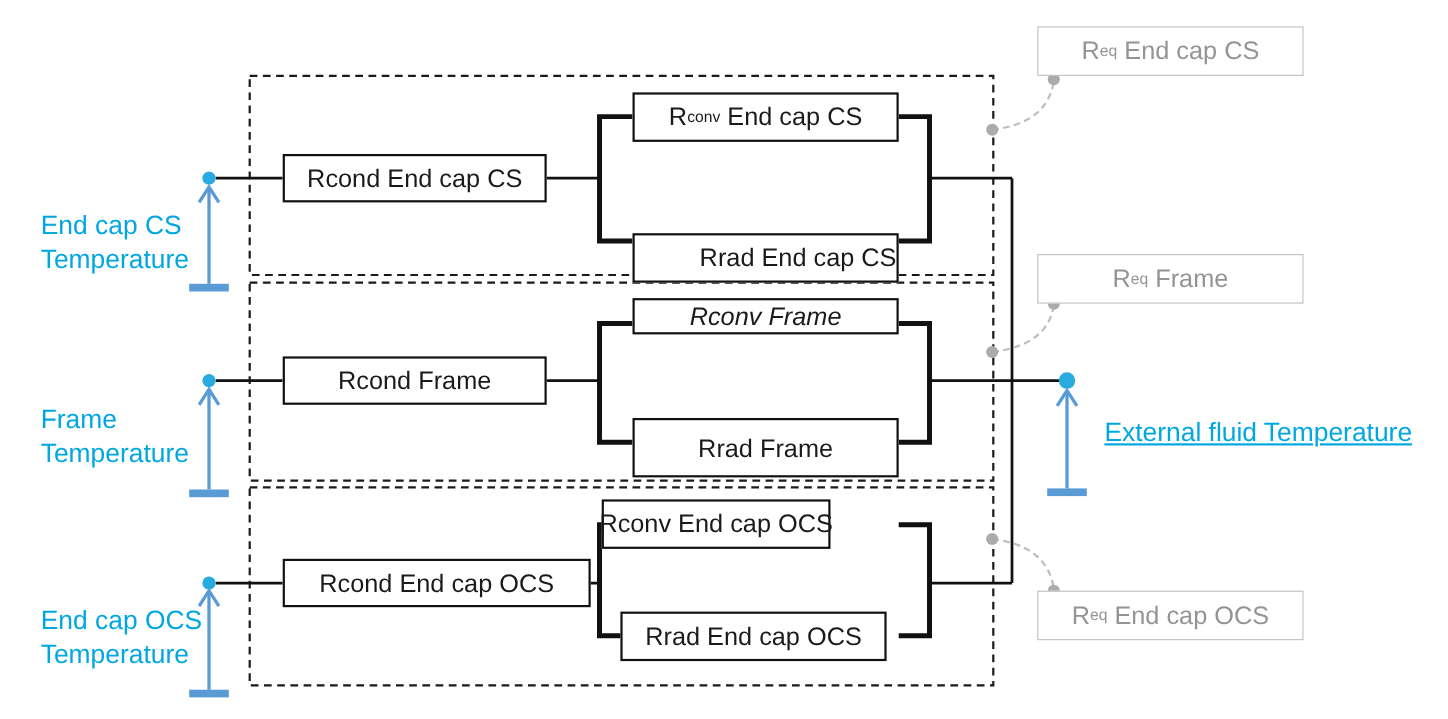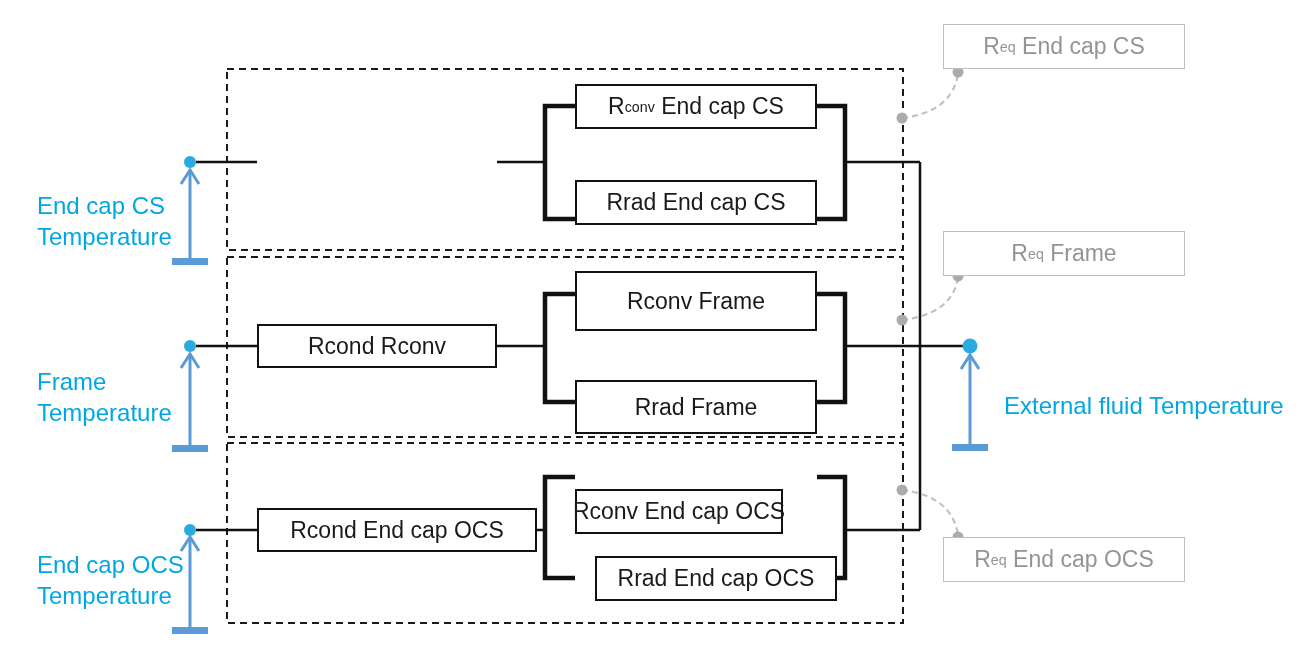--- a/index.html
+++ b/index.html
@@ -112,44 +112,45 @@
     </g>
 
     <g fill="#29abe2">
       <circle cx="190" cy="162" r="6"></circle>
       <circle cx="190" cy="346" r="6"></circle>
       <circle cx="190" cy="530" r="6"></circle>
       <circle cx="970" cy="346" r="7.5"></circle>
     </g>
   </svg>
 
+  <div class="rbox" style="left:257px;top:140px;width:240px;height:44px;"><span>Rcond End cap CS</span><sub></sub><span></span></div>
 
   <div class="rbox" style="left:575px;top:84px;width:242px;height:45px;"><span>R</span><sub>conv</sub><span> End cap CS</span></div>
 
-  <div class="rbox" style="left:575px;top:180px;width:242px;height:45px;"><span>Rrad End cap CS</span><sub></sub><span></span></div>
+  <div class="rbox" style="left:575px;top:212px;width:242px;height:45px;justify-content:flex-end;"><span>Rrad End cap CS</span><sub></sub><span></span></div>
 
   <div class="reqbox" style="left:943px;top:24px;width:242px;height:45px;"><span>R</span><sub>eq</sub><span> End cap CS</span></div>
 
-  <div class="rbox" style="left:257px;top:324px;width:240px;height:44px;"><span>Rcond Rconv</span><sub></sub><span></span></div>
+  <div class="rbox" style="left:257px;top:324px;width:240px;height:44px;"><span>Rcond Frame</span><sub></sub><span></span></div>
 
-  <div class="rbox" style="left:575px;top:271px;width:242px;height:60px;"><span>Rconv Frame</span><sub></sub><span></span></div>
+  <div class="rbox" style="left:575px;top:271px;width:242px;height:33px;font-style:italic;"><span>Rconv Frame</span><sub></sub><span></span></div>
 
   <div class="rbox" style="left:575px;top:380px;width:242px;height:54px;"><span>Rrad Frame</span><sub></sub><span></span></div>
 
   <div class="reqbox" style="left:943px;top:231px;width:242px;height:45px;"><span>R</span><sub>eq</sub><span> Frame</span></div>
 
   <div class="rbox" style="left:257px;top:508px;width:280px;height:44px;"><span>Rcond End cap OCS</span><sub></sub><span></span></div>
 
-  <div class="rbox" style="left:575px;top:454px;width:208px;height:45px;margin-top:35px;"><span>Rconv End cap OCS</span><sub></sub><span></span></div>
+  <div class="rbox" style="left:547px;top:454px;width:208px;height:45px;"><span>Rconv End cap OCS</span><sub></sub><span></span></div>
 
-  <div class="rbox" style="left:595px;top:556px;width:242px;height:45px;"><span>Rrad End cap OCS</span><sub></sub><span></span></div>
+  <div class="rbox" style="left:564px;top:556px;width:242px;height:45px;"><span>Rrad End cap OCS</span><sub></sub><span></span></div>
 
   <div class="reqbox" style="left:943px;top:537px;width:242px;height:45px;"><span>R</span><sub>eq</sub><span> End cap OCS</span></div>
 
   <div class="cyanlabel" style="left:37px;top:190px;"><div>End cap CS</div><div>Temperature</div></div>
 
   <div class="cyanlabel" style="left:37px;top:366px;"><div>Frame</div><div>Temperature</div></div>
 
   <div class="cyanlabel" style="left:37px;top:549px;"><div>End cap OCS</div><div>Temperature</div></div>
 
-  <div class="cyanlabel" style="left:1004px;top:390px;"><div>External fluid Temperature</div></div>
+  <div class="cyanlabel" style="left:1004px;top:378px;text-decoration:underline;"><div>External fluid Temperature</div></div>
 
 </div>
 
 </body></html>

